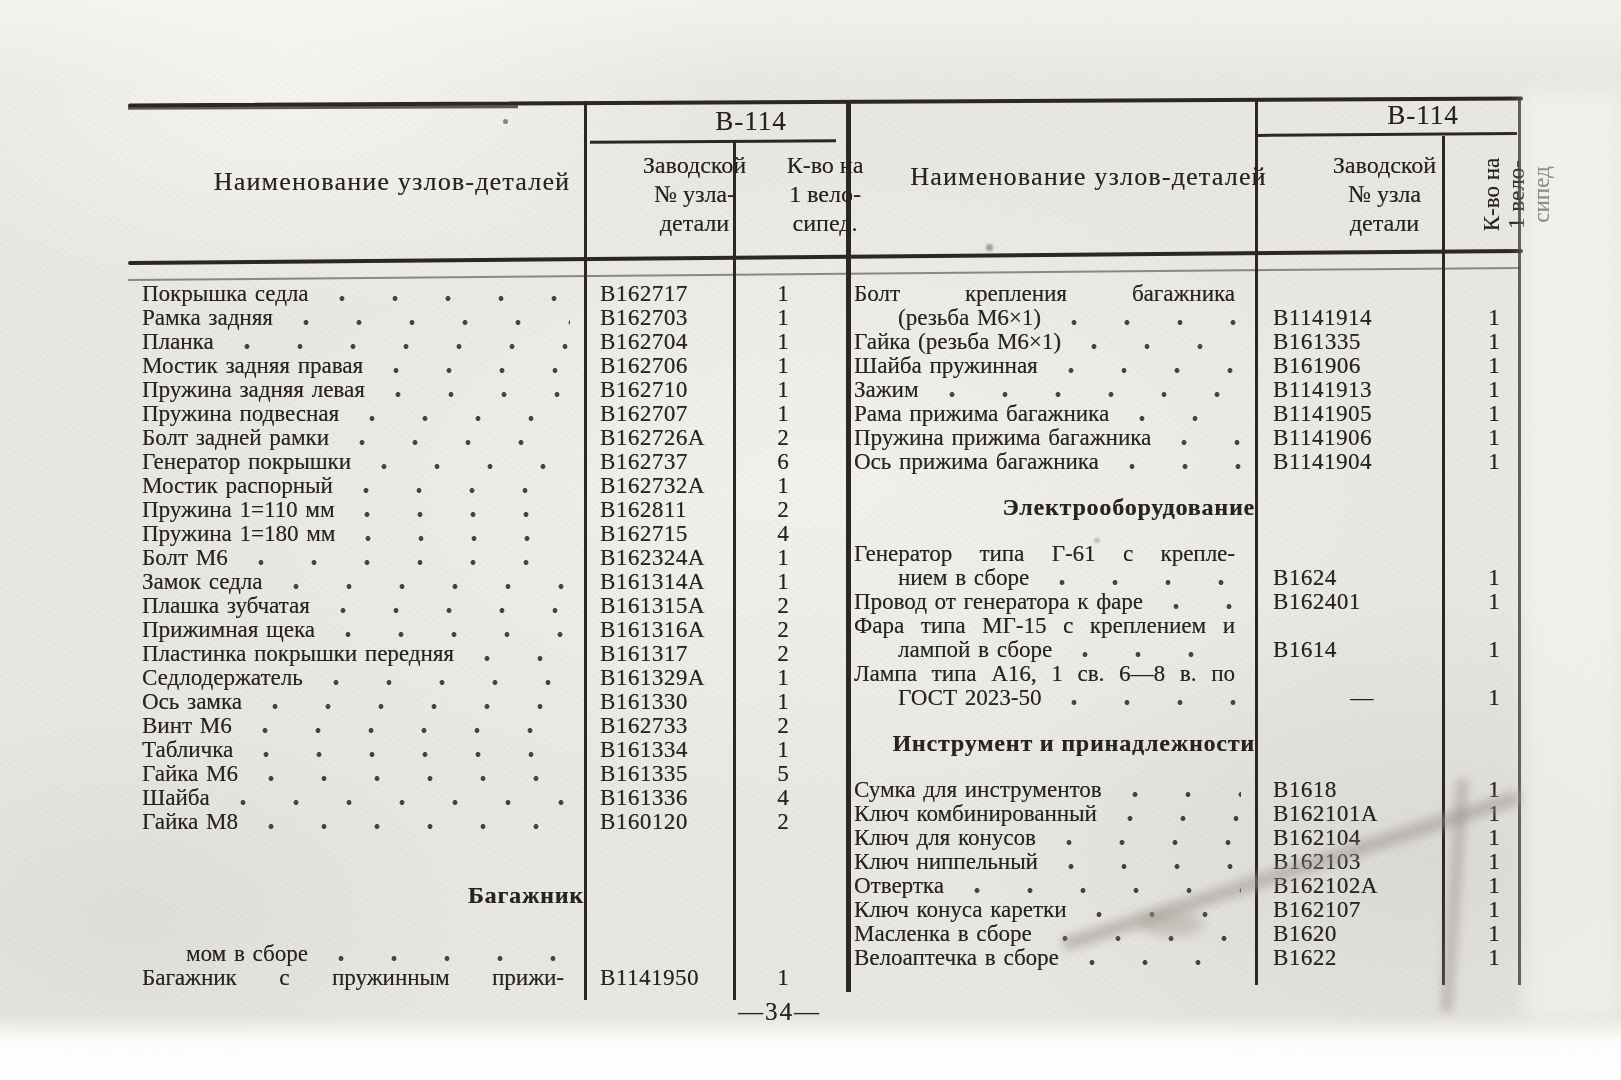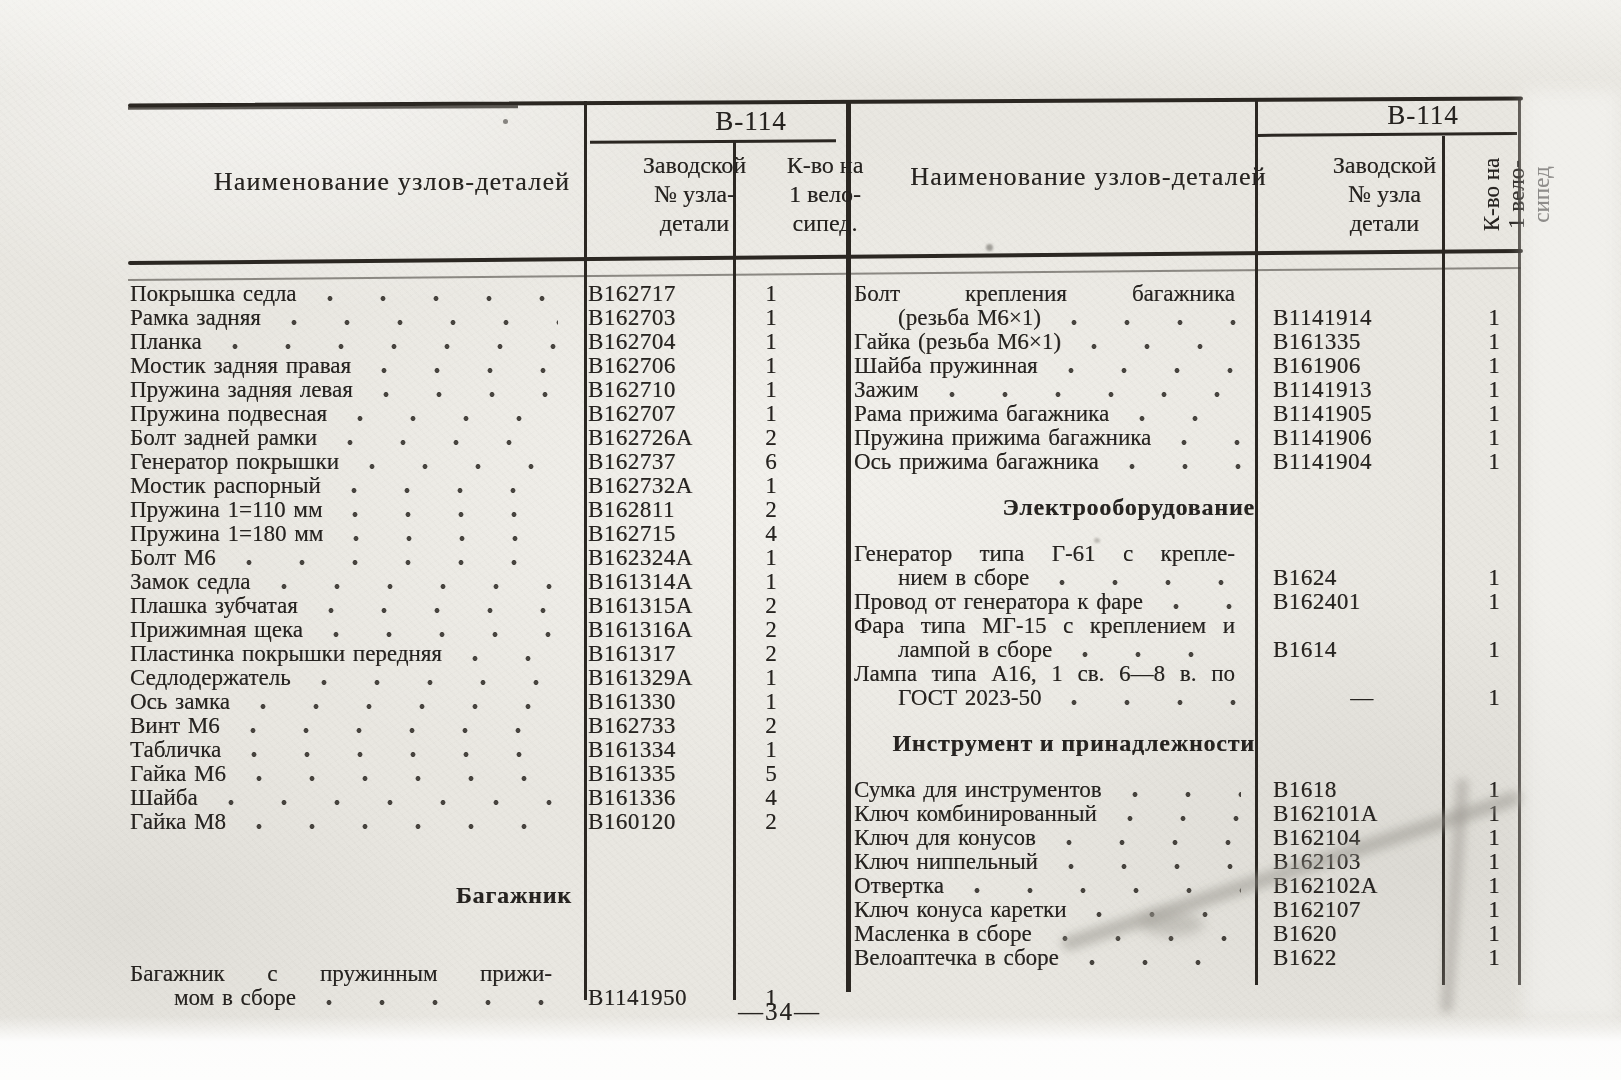--- a/index.html
+++ b/index.html
@@ -52,42 +52,42 @@
   .hm-right{left:1255px; top:101px; width:264px;}
   .hdr-sub{font-size:24px;}
   .hf-left{left:584px; top:151px; width:149px;}
   .hq-left{left:733px; top:151px; width:112px;}
   .hf-right{left:1255px; top:151px; width:187px;}
   .hq-right{left:1442px; top:138px; width:77px; height:112px; display:flex; align-items:center; justify-content:center; white-space:normal;}
   .hq-right .rot{transform:rotate(-90deg); white-space:pre-line; text-align:center; line-height:25px; font-size:23px; width:130px;}
 
   
   .tbody{position:absolute; top:282px; font-size:23px;}
-  .t-left{left:116px; width:718px;}
+  .t-left{left:128px; width:718px;}
   .t-right{left:850px; width:669px;}
   .row{display:flex; align-items:flex-end; min-height:24px; line-height:24px;}
   .cell{box-sizing:border-box;}
   .name{flex:0 0 auto;}
   .t-left .name{width:456px; padding-left:14px;}
   .t-right .name{width:405px; padding-left:4px;}
   .factory{flex:0 0 auto; padding-left:16px; letter-spacing:.5px;}
   .t-left .factory{width:136px;}
   .t-right .factory{width:214px; padding-left:18px;}
   .factory.dash{text-align:center; padding-left:0;}
   .qty{flex:1 1 auto; text-align:center;}
   .nline{display:flex;}
   .ntext{white-space:nowrap; word-spacing:2px;}
   .nline.justify{display:block; padding-right:20px;}
   .nline.justify .ntext{display:block; white-space:normal; text-align:justify; text-align-last:justify; word-spacing:normal;}
   .nline.l2 .ntext{padding-left:44px;}
   .leader{flex:1 1 auto; height:9px; align-self:flex-end; margin:0 14px 3px 16px;
     background-image:radial-gradient(circle at 3px 4.5px, rgba(43,39,34,.85) 2.1px, transparent 2.8px);
     background-size:53px 9px; background-repeat:repeat-x; background-position:14px 0;}
   .section-row{font-weight:bold; font-size:24px; text-align:right; letter-spacing:.8px; line-height:30px;}
-  .t-left .section-row{width:456px; margin:46px 0 52px;}
+  .t-left .section-row{width:456px; margin:46px 0 32px;}
   .t-right .section-row{width:405px; margin:18px 0 20px;}
 
   .page-number{position:absolute; left:738px; top:998px; width:180px; text-align:left;
     font-size:25px; letter-spacing:2px;}
 
   
   .artifact{position:absolute; pointer-events:none;}
   .streak-diag{left:1062px; top:938px; width:484px; height:15px; background:rgba(150,147,140,.5);
     filter:blur(5px); transform:rotate(-18deg); transform-origin:left center; border-radius:8px;}
   .streak-vert{left:1448px; top:778px; width:13px; height:235px; background:rgba(152,149,142,.45);
@@ -413,26 +413,26 @@
 
     </div>
     <div class="cell factory">В160120</div>
     <div class="cell qty">2</div>
   </div>
 
   <div class="section-row">Багажник</div>
 
   <div class="row">
     <div class="cell name">
+      <div class="nline l2">
+        <span class="ntext">мом в сборе</span>
+            <span class="leader"></span>
+      </div>
       <div class="nline l1 justify">
         <span class="ntext">Багажник с пружинным прижи-</span>
-      </div>
-      <div class="nline l2">
-        <span class="ntext">мом в сборе</span>
-            <span class="leader"></span>
       </div>
     </div>
     <div class="cell factory">В1141950</div>
     <div class="cell qty">1</div>
   </div>
 </div>
   <div class="tbody t-right">
   <div class="row">
     <div class="cell name">
       <div class="nline l1 justify">

